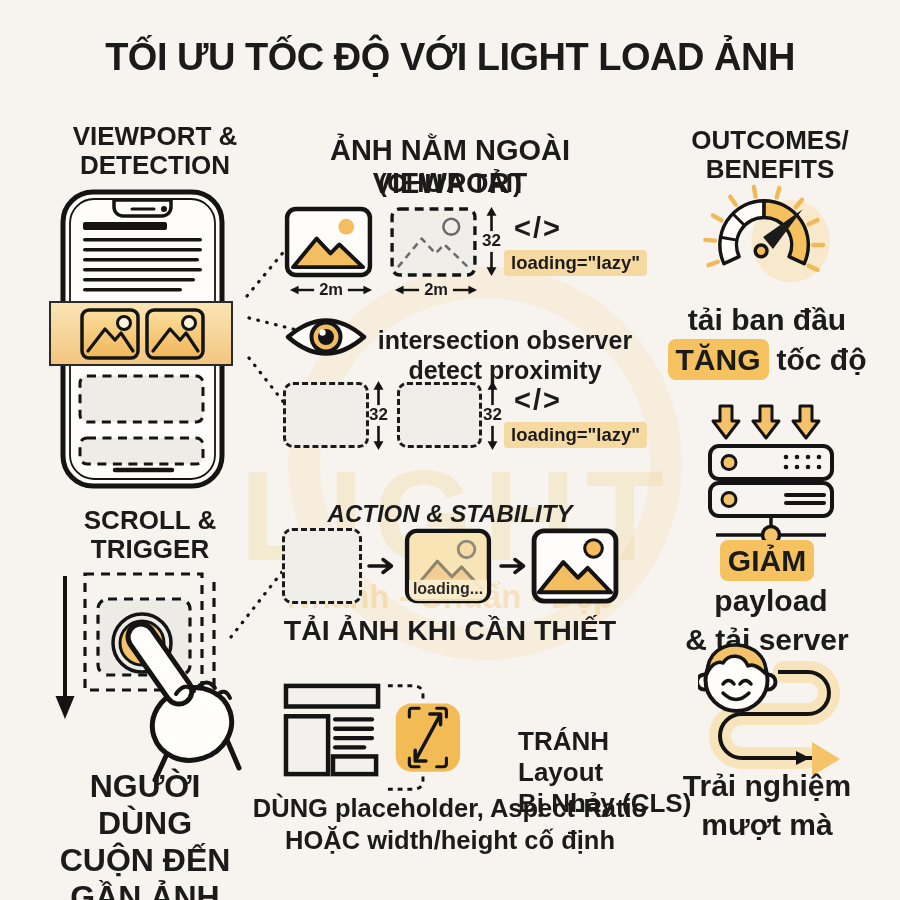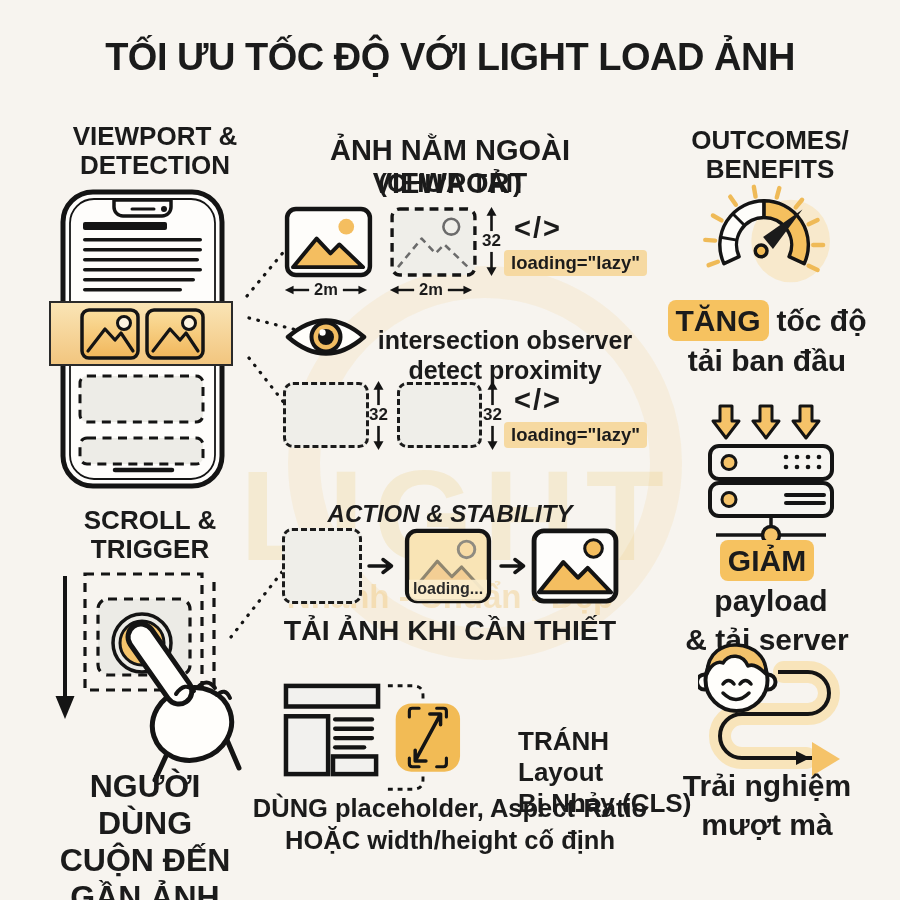--- a/index.html
+++ b/index.html
@@ -32,21 +32,21 @@
   .cap-small{font-size:25.5px;font-weight:700;line-height:1.24;}
 
   
   .code-tag{display:block;font-size:29px;font-weight:800;letter-spacing:2px;padding-left:10px;}
   .code-badge{display:inline-block;margin-top:5px;background:#F6D9A1;border-radius:4px;
     padding:2px 7px;font-size:18.5px;font-weight:700;}
 
   
   .vdim{display:flex;flex-direction:column;align-items:center;}
   .vdim span{font-size:17px;font-weight:700;line-height:1.1;}
-  .hdim{display:flex;align-items:center;justify-content:flex-start;gap:4px;}
+  .hdim{display:flex;align-items:center;justify-content:flex-end;gap:4px;}
   .hdim span{font-size:16.5px;font-weight:700;}
 
   
   .dash-box{background:#EFEEE9;border:3px dashed #1B1B1B;border-radius:10px;}
 
   
   .benefit{font-size:30px;font-weight:700;line-height:1.3;}
   .chip{display:inline-block;background:#F6C260;border-radius:8px;padding:1px 8px;
     font-weight:800;}
   .chip-rest{margin-left:8px;}
@@ -308,24 +308,24 @@
       <line x1="119.4" y1="87.4" x2="110.3" y2="83.1"></line>
     </g>
     <path d="M24.2,81 A45,45 0 0 1 65,17 L65,34 A28,28 0 0 0 39.6,73.8 Z" fill="#FEFDFA" stroke="#141414" stroke-width="3.5" stroke-linejoin="round"></path>
     <path d="M65,17 A45,45 0 0 1 105.8,81 L90.4,73.8 A28,28 0 0 0 65,34 Z" fill="#F5C05E" stroke="#141414" stroke-width="3.5" stroke-linejoin="round"></path>
     <path d="M20.7,54.2 L37.4,57.1 M33.2,30.2 L45.2,42.2" stroke="#141414" stroke-width="3"></path>
     <path d="M104,26 L64,54 L74,66 Z" fill="#1B1B1B"></path>
     <circle cx="62" cy="68" r="6" fill="#F2BB55" stroke="#141414" stroke-width="3.5"></circle>
   </svg>
 
   <div class="abs benefit c" style="left:662px;top:300px;width:210px;">
+    <div>tải ban đầu</div>
     <div>
       <span class="chip">TĂNG</span><span class="chip-rest">tốc độ</span>
     </div>
-    <div>tải ban đầu</div>
   </div>
 
   <svg class="abs" style="left:696px;top:404px;" width="150" height="140" viewBox="0 0 150 140">
     <g fill="#F5C369" stroke="#141414" stroke-width="3" stroke-linejoin="round">
       <path d="M24,2 h12 v15 h7 l-13,17 l-13,-17 h7 z"></path>
       <path d="M64,2 h12 v15 h7 l-13,17 l-13,-17 h7 z"></path>
       <path d="M104,2 h12 v15 h7 l-13,17 l-13,-17 h7 z"></path>
     </g>
     <rect x="14" y="42" width="122" height="33" rx="9" fill="#F7F5F1" stroke="#141414" stroke-width="4"></rect>
     <circle cx="33" cy="58.5" r="7" fill="#F5C369" stroke="#141414" stroke-width="3"></circle>

